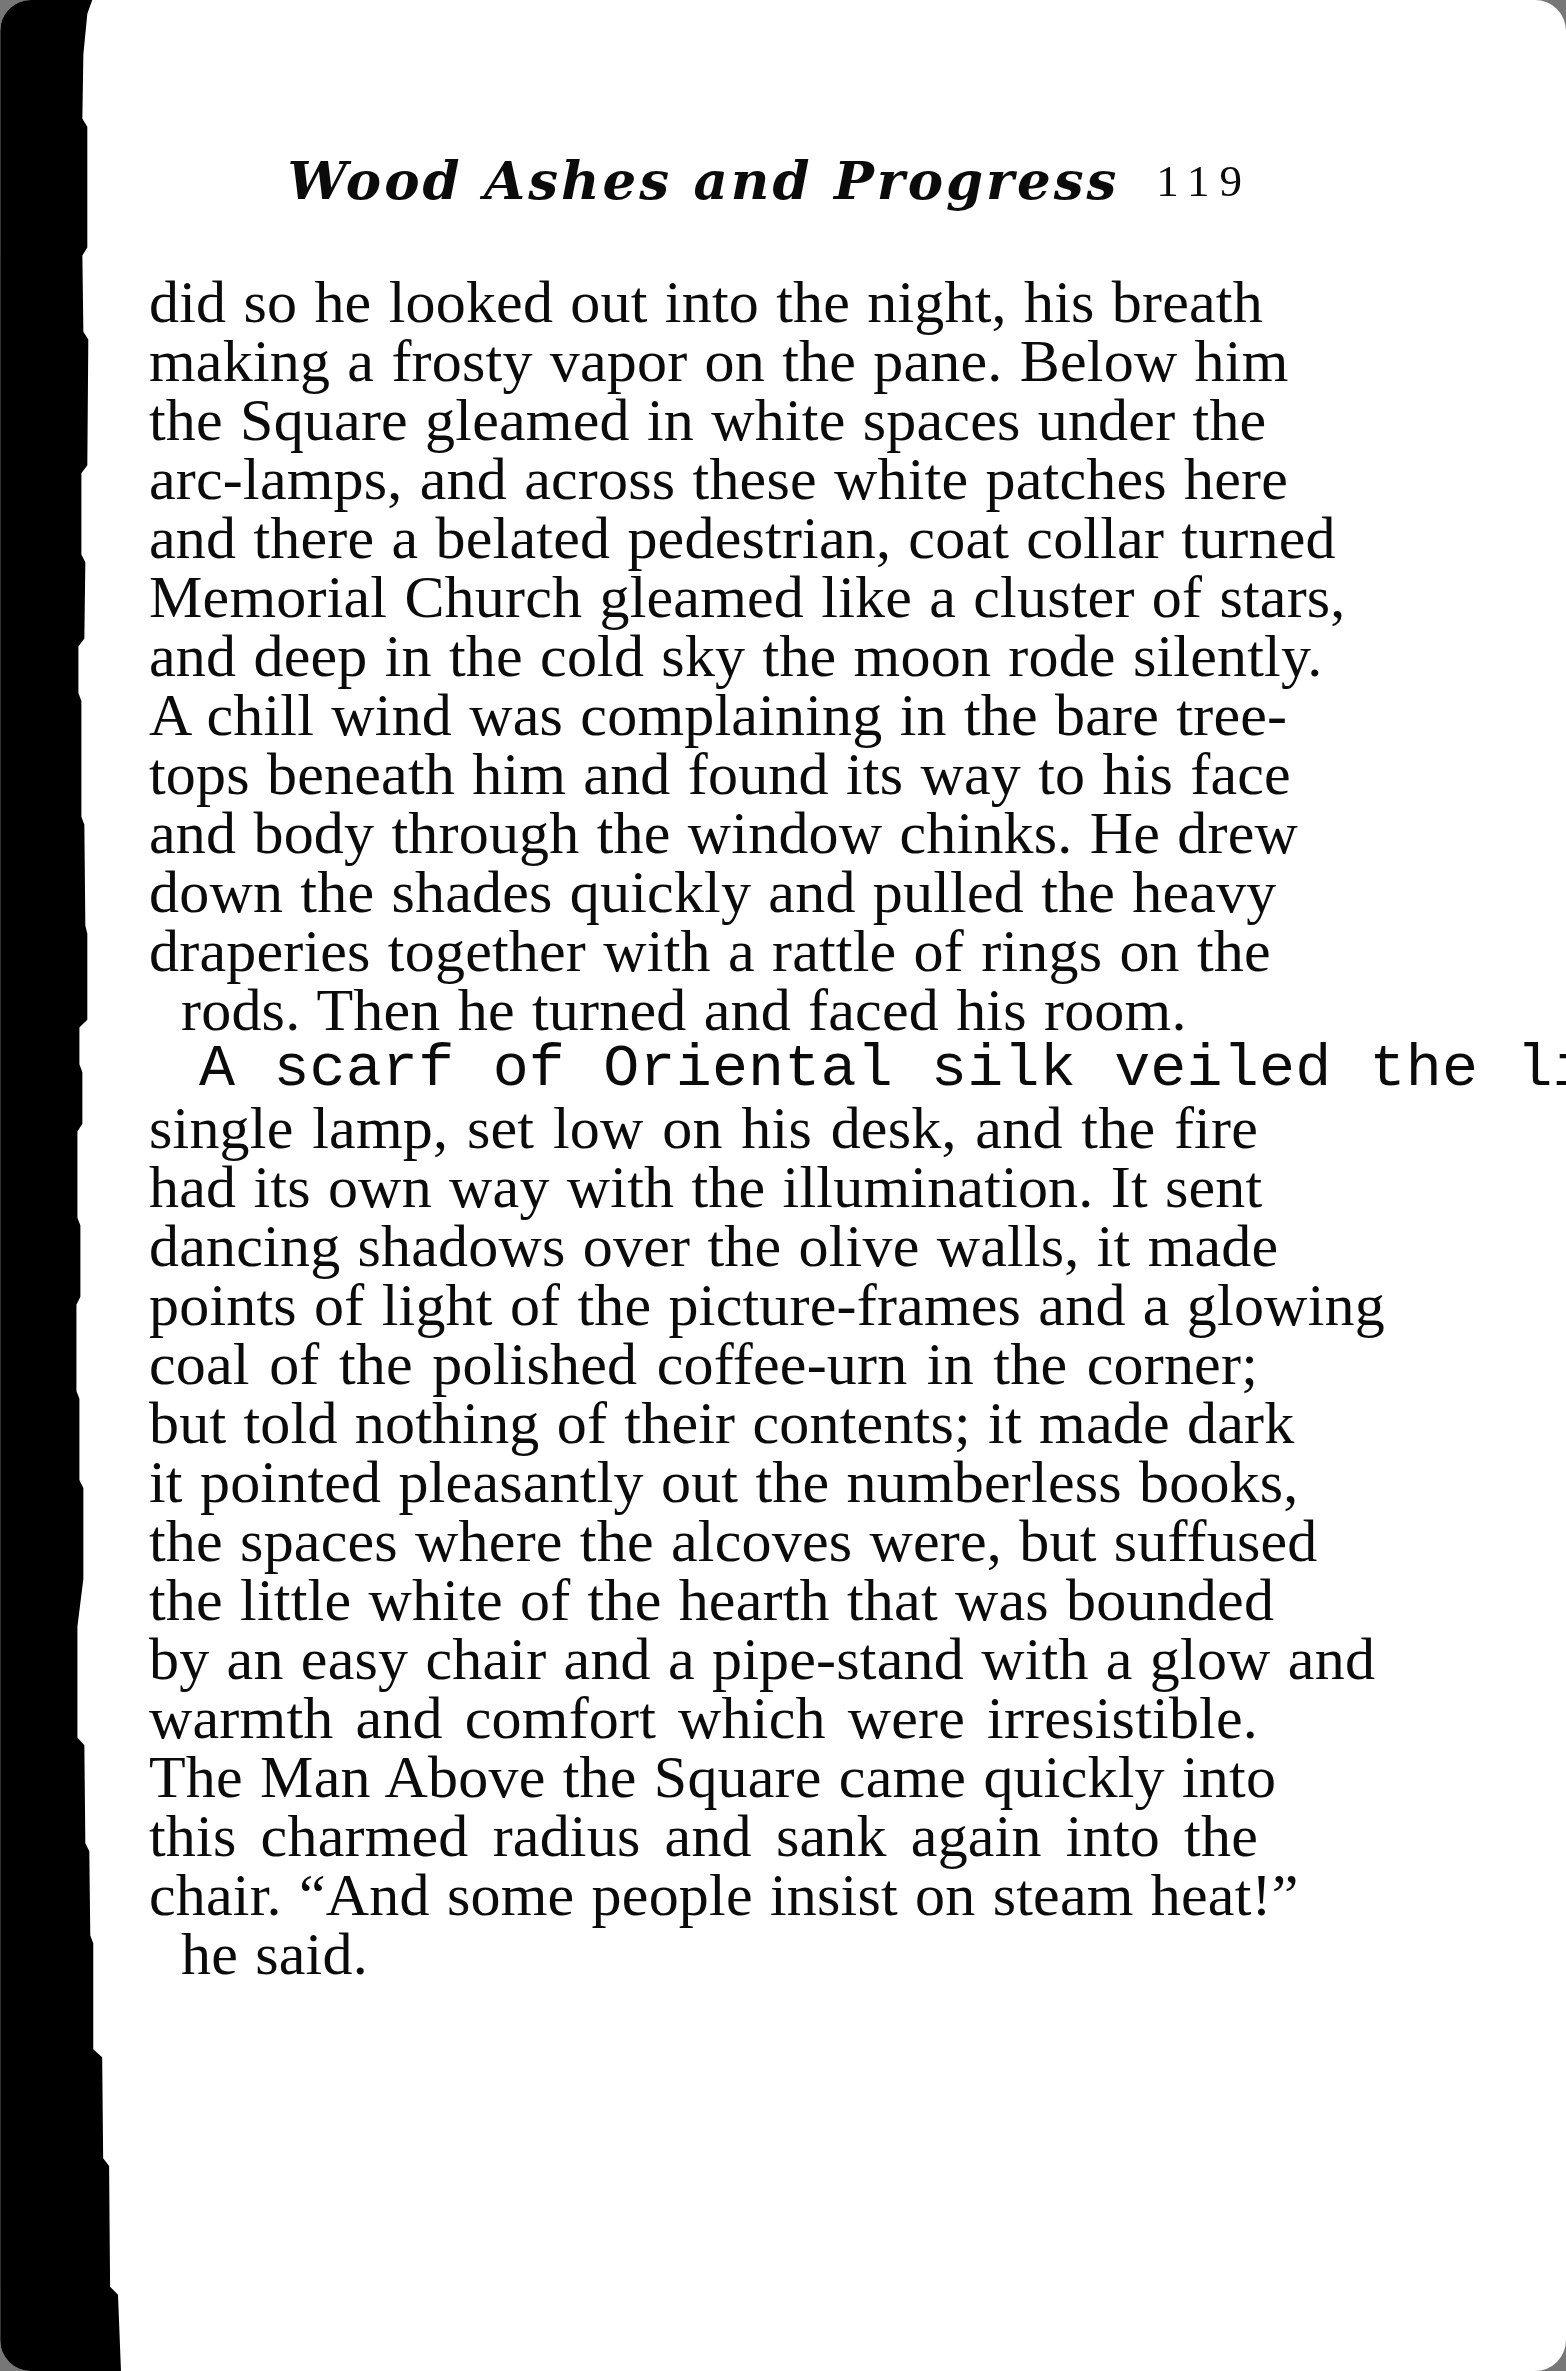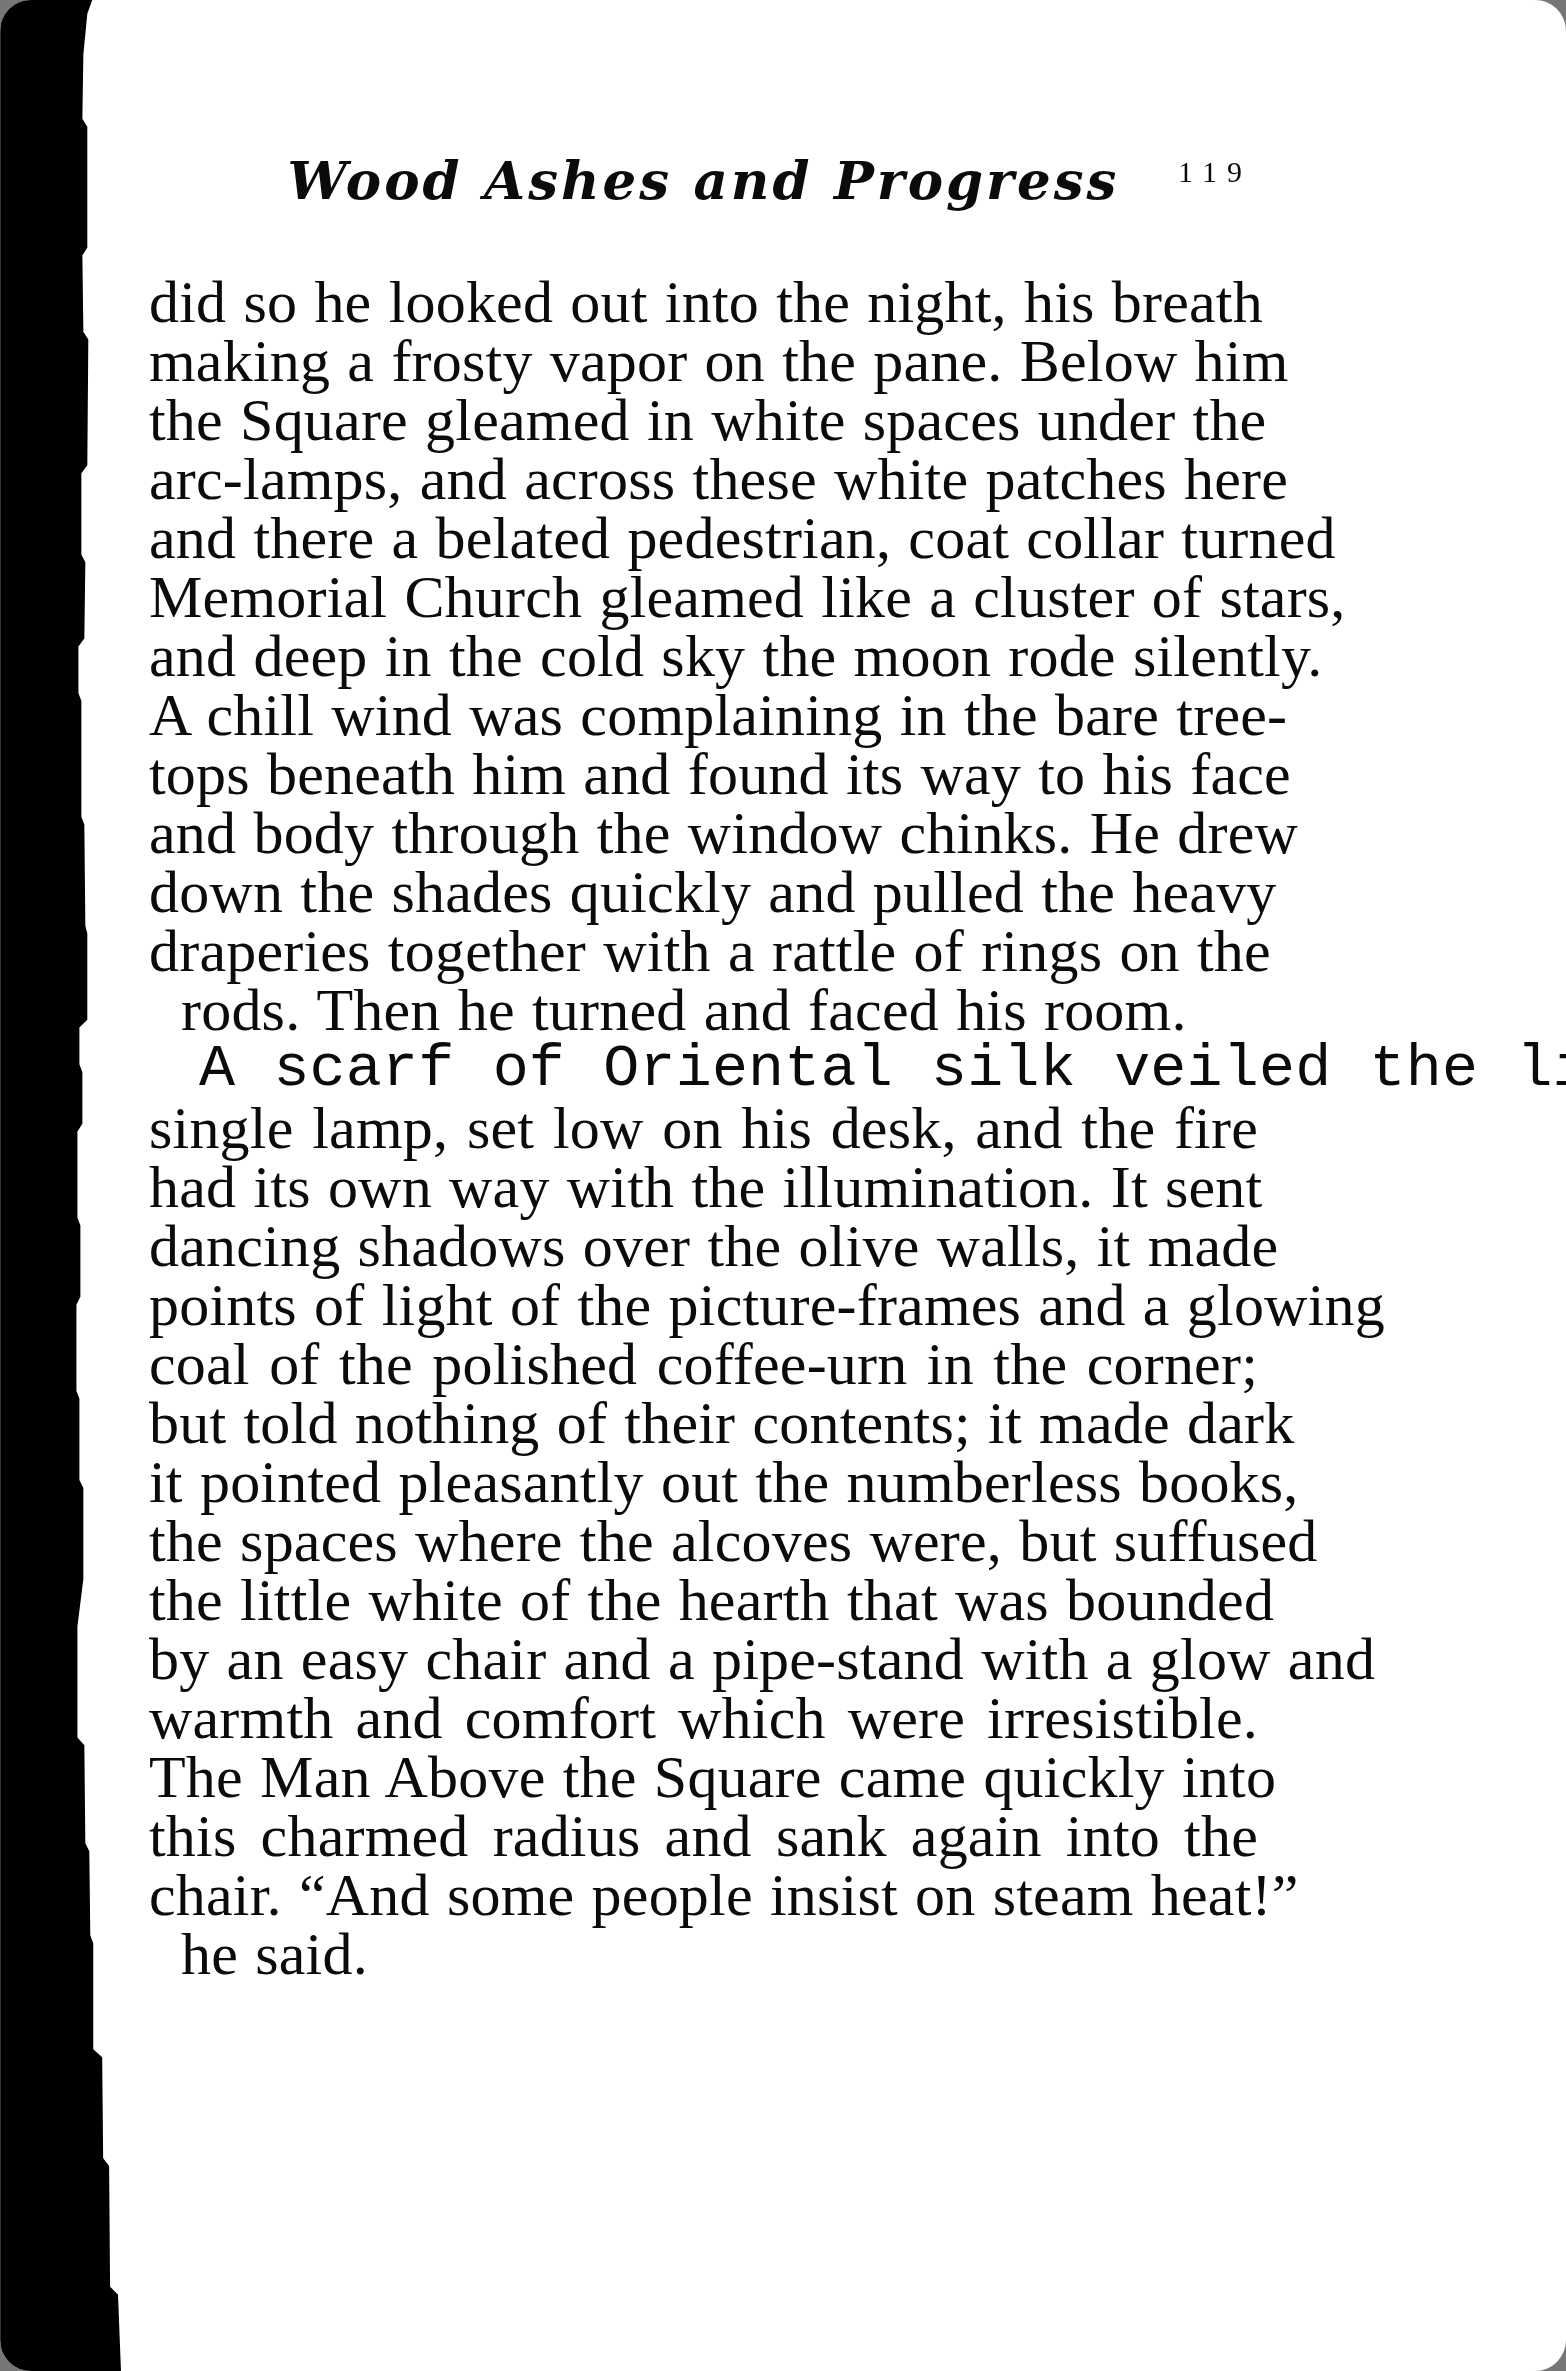--- a/index.html
+++ b/index.html
@@ -20,21 +20,21 @@
     left:149px;top:149px;width:1109px;height:69px;
   }
   .header-title{
     position:absolute;left:0;right:0;text-align:center;
     font-family:"DejaVu Serif", serif;
     font-style:italic;font-weight:600;
     font-size:53px;letter-spacing:3px;white-space:nowrap;
   }
   .header-pageno{
     position:absolute;right:6px;top:6px;
-    font-size:30px;letter-spacing:10px;
+    font-size:45px;letter-spacing:10px;
     font-family:"Liberation Serif", serif;
   }
   
   .text-block{
     position:absolute;left:149px;top:273px;width:1109px;
   }
   .line{
     font-size:60px;
     line-height:59px;
     height:59px;

